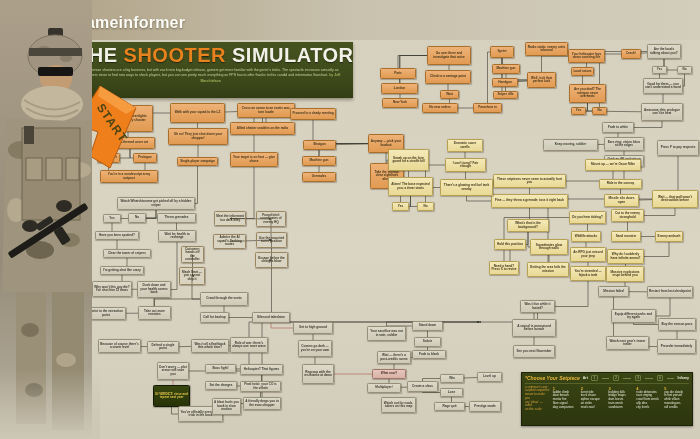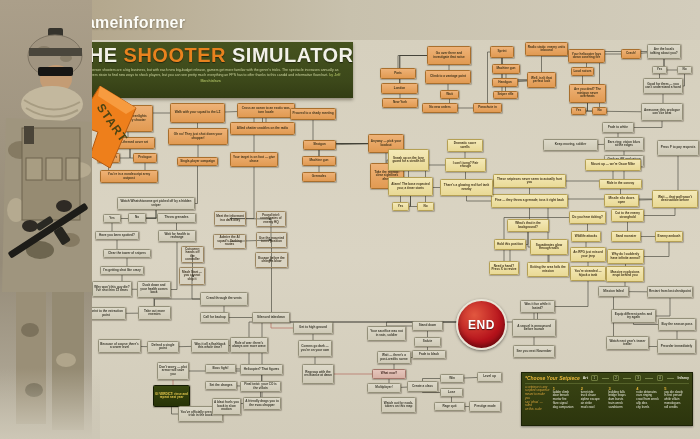--- a/index.html
+++ b/index.html
@@ -379,23 +379,20 @@
       <div class="node c-G" style="left: 178px; top: 406px; width: 45px; height: 16px;">You've officially seen every trick in the book</div>
       <div class="node c-G" style="left: 205px; top: 364px; width: 31px; height: 9px;">Boss fight!</div>
       <div class="node c-G" style="left: 240px; top: 364px; width: 43px; height: 11px;">Helicopter? That figures</div>
       <div class="node c-G" style="left: 205px; top: 381px; width: 32px; height: 9px;">Set the charges</div>
       <div class="node c-G" style="left: 240px; top: 381px; width: 41px; height: 11px;">Final twist: your CO is the villain</div>
       <div class="node c-G" style="left: 212px; top: 398px; width: 29px; height: 17px;">A blast hurls you back in slow motion</div>
       <div class="node c-G" style="left: 243px; top: 397px; width: 38px; height: 13px;">A friendly drags you to the evac chopper</div>
       <div class="node c-G" style="left: 657px; top: 140px; width: 42px; height: 16px;">Press F to pay respects</div>
     </div>
 
-  <div id="end-node">
-    <span>END</span>
-  </div>
 
   <div id="legend">
     <div id="legend-header">
       <span id="legend-title">*Choose Your Setpiece</span>
       <span class="scale-label">Art</span>
       <span id="scale-ticks">
           <span class="tick">1</span>
           <span id="" class="" style="flex: 1 1 0%; height: 0.5px; background: rgb(119, 132, 74);"></span>
           <span class="tick">2</span>
           <span id="" class="" style="flex: 1 1 0%; height: 0.5px; background: rgb(119, 132, 74);"></span>

